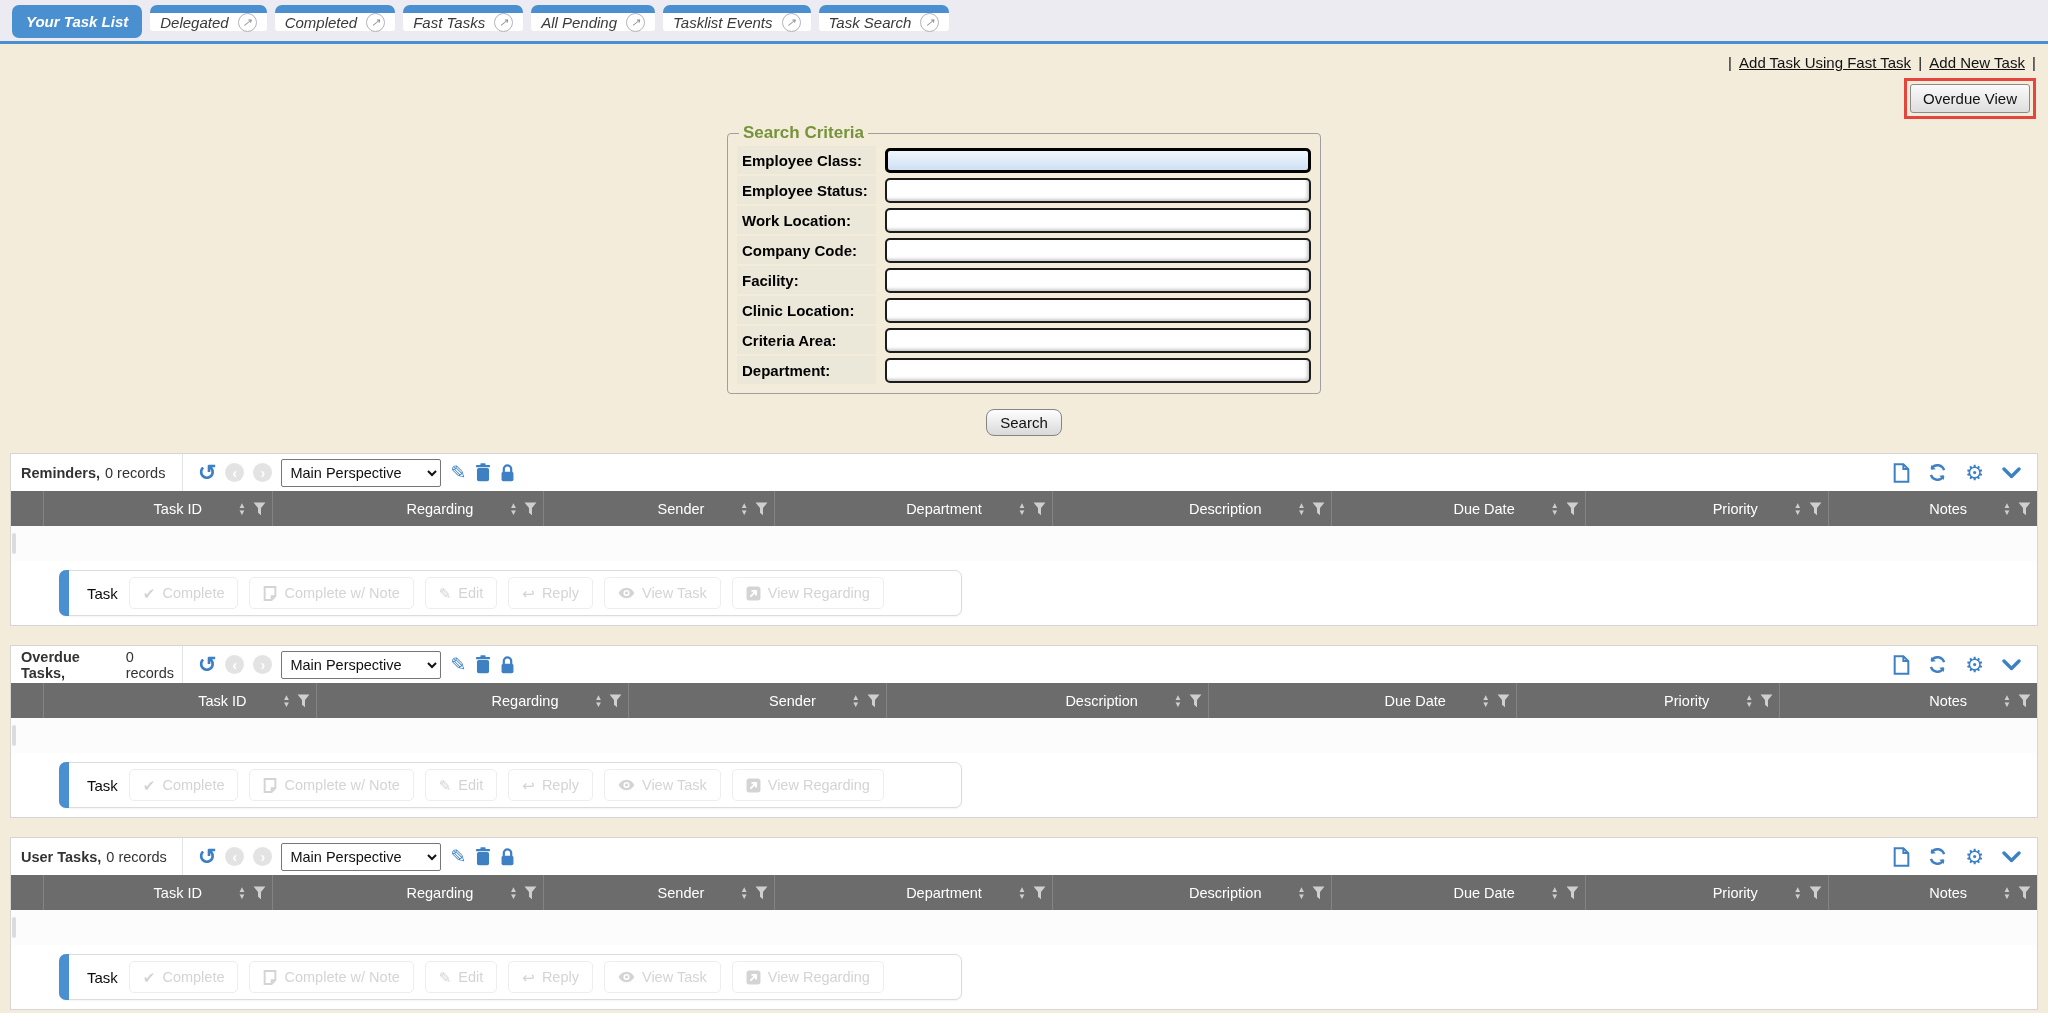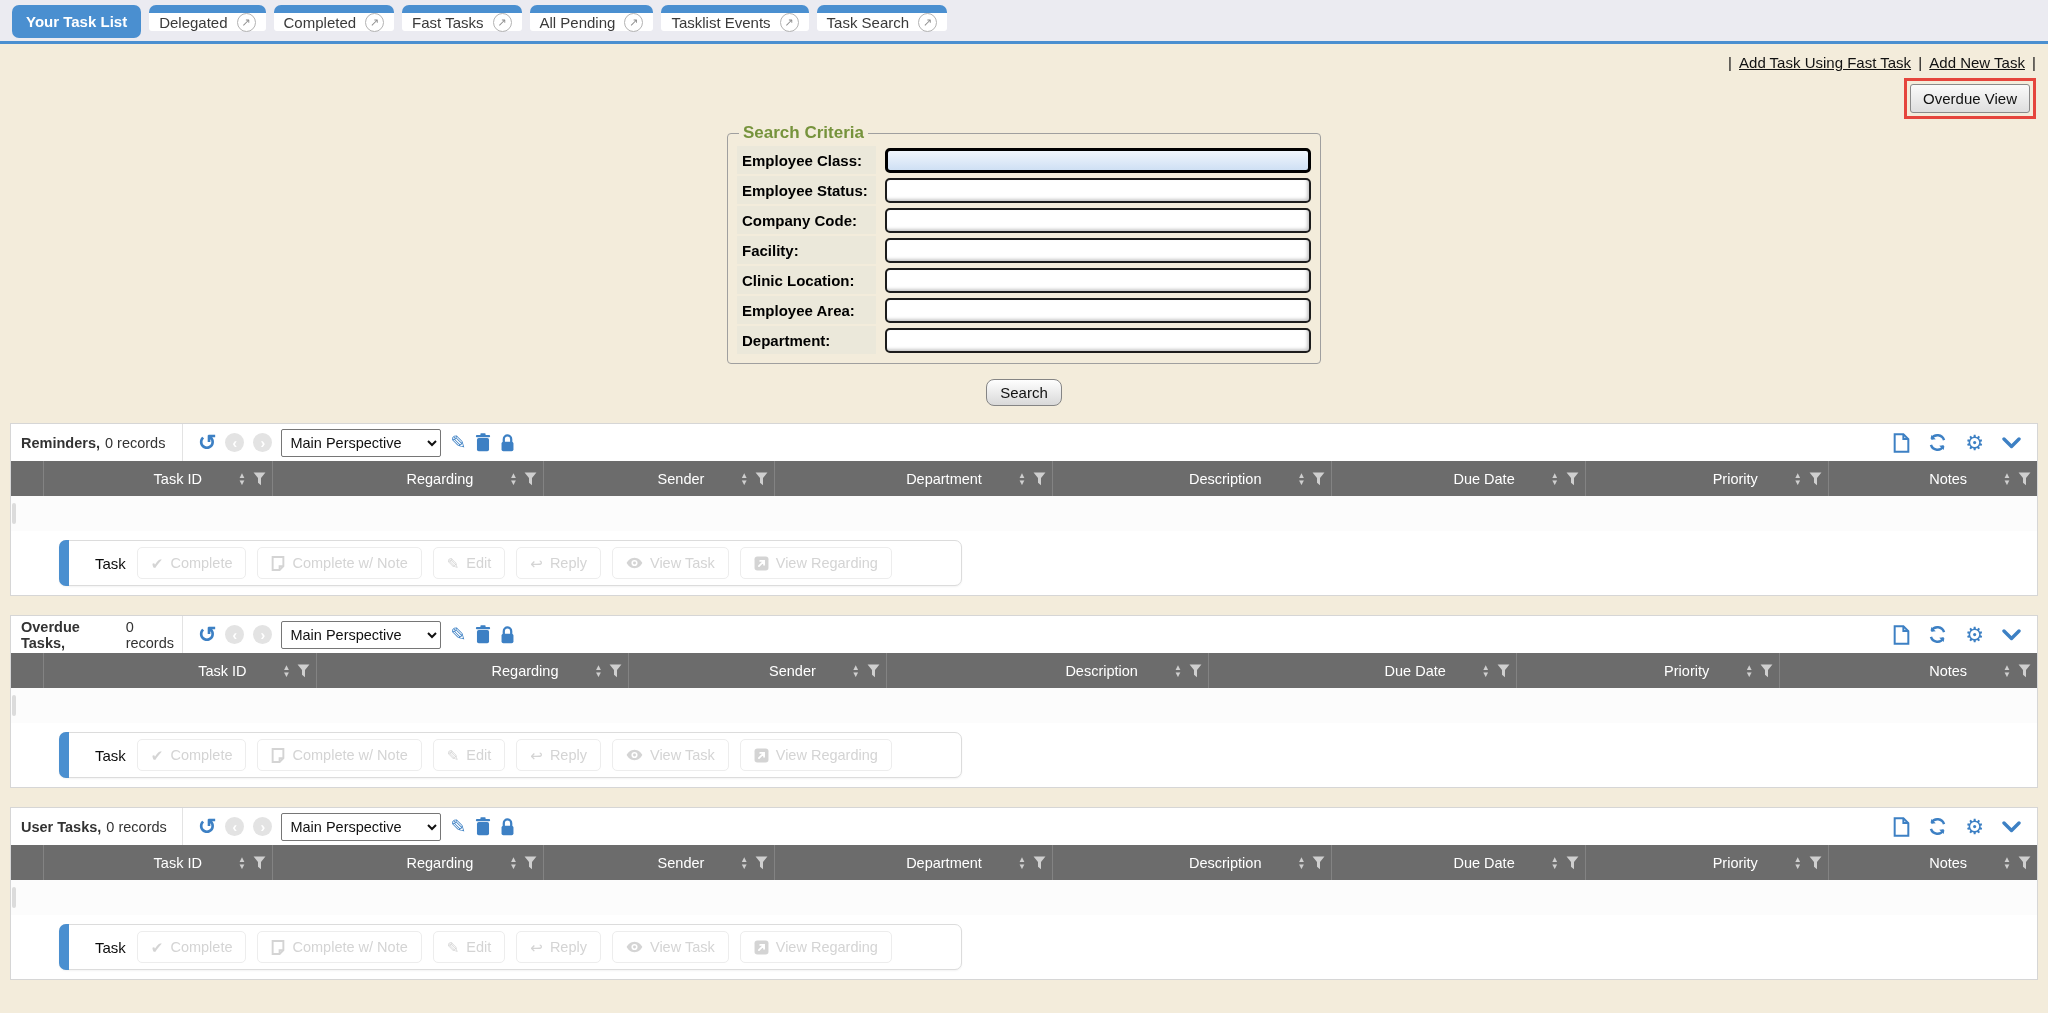--- a/index.html
+++ b/index.html
@@ -6,21 +6,21 @@
   html,body { width:2048px; height:1013px; }
   body {
     font-family: "Liberation Sans", sans-serif;
     background:#f3ecdb;
     overflow:hidden;
     position:relative;
   }
   
   .tabstrip {
     height:44px; background:#ebebf1; border-bottom:3px solid #4a8fd0;
-    display:flex; align-items:flex-start; padding-left:8px;
+    display:flex; align-items:flex-start; padding-left:8px;font-style:italic;
   }
   .tab { margin:5px 4px 0 4px; cursor:pointer; }
   .tab-cap { height:8px; background:#4a8fd0; border-radius:7px 7px 0 0; }
   .tab-body {
     background:#fff; height:18px; display:flex; align-items:center; gap:9px;
     padding:0 10px; border-radius:0 0 3px 3px; font-size:15px; color:#3a3a3a;
   }
   .tab.active-tab {
     background:#4a8fd0; border-radius:7px; height:33px; display:flex; align-items:center;
     padding:0 14px; color:#fff; font-weight:bold; font-size:15px;
@@ -101,21 +101,21 @@
   .th-in { display:flex; align-items:center; justify-content:flex-end;gap:36px; }
   .th-ctrl { display:flex; align-items:center; gap:7px; }
   .sort { display:flex; flex-direction:column; color:#cfcfcf; font-size:8px; line-height:7px; cursor:pointer; }
   .empty-row td { height:35px; background:#fcfcfc; }
   .hdr-cb { width:15px; height:15px; background:#a6a6a6; border-radius:3px; cursor:pointer; }
   .row-cb { width:15px; height:15px; background:#fff; border:2px solid #dcdcdc; border-radius:4px; margin-left:1px; cursor:pointer; }
   
   .taskbar {
     position:relative; margin:9px 0 9px 48px; width:903px; background:#fff;
     border:1px solid #dcdcdc; border-radius:7px; display:flex; align-items:center;
-    padding:6px 8px 6px 8px; box-shadow:0 1px 2px rgba(0,0,0,.05);
+    padding:6px 8px 6px 0; box-shadow:0 1px 2px rgba(0,0,0,.05);
   }
   .stripe { position:absolute; left:-1px; top:-1px; bottom:-1px; width:10px; background:#4a8fd0; border-radius:7px 0 0 7px; }
   .task-label { margin-left:27px; font-size:15px; color:#0c0c0c; }
   .abtn {
     margin-left:11px; display:flex; align-items:center; gap:7px; background:#fff;
     border:1px solid #ededed; border-radius:5px; padding:7px 13px; font-size:14.5px;
     color:#d4d4d4; font-family:"Liberation Sans",sans-serif; cursor:default;
   }
   .abtn .gl { font-size:15px; line-height:1; }
 </style>
@@ -192,39 +192,45 @@
           <input class="focused" type="text" value="" style="">
         </span>
     </div>
     <div class="srow">
       <span class="slabel">Employee Status:</span>
       <span class="sfield">
           <input type="text" value="" style="">
         </span>
     </div>
     <div class="srow">
+      <span class="slabel">Work Location:</span>
+      <span class="sfield">
+          <input type="text" value="" style="">
+        </span>
+    </div>
+    <div class="srow">
       <span class="slabel">Company Code:</span>
       <span class="sfield">
           <input type="text" value="" style="">
         </span>
     </div>
     <div class="srow">
       <span class="slabel">Facility:</span>
       <span class="sfield">
           <input type="text" value="" style="">
         </span>
     </div>
     <div class="srow">
       <span class="slabel">Clinic Location:</span>
       <span class="sfield">
           <input type="text" value="" style="">
         </span>
     </div>
     <div class="srow">
-      <span class="slabel">Employee Area:</span>
+      <span class="slabel">Criteria Area:</span>
       <span class="sfield">
           <input type="text" value="" style="">
         </span>
     </div>
     <div class="srow" style="margin-bottom:0;">
       <span class="slabel">Department:</span>
       <span class="sfield">
           <input type="text" value="" style="">
         </span>
     </div>

